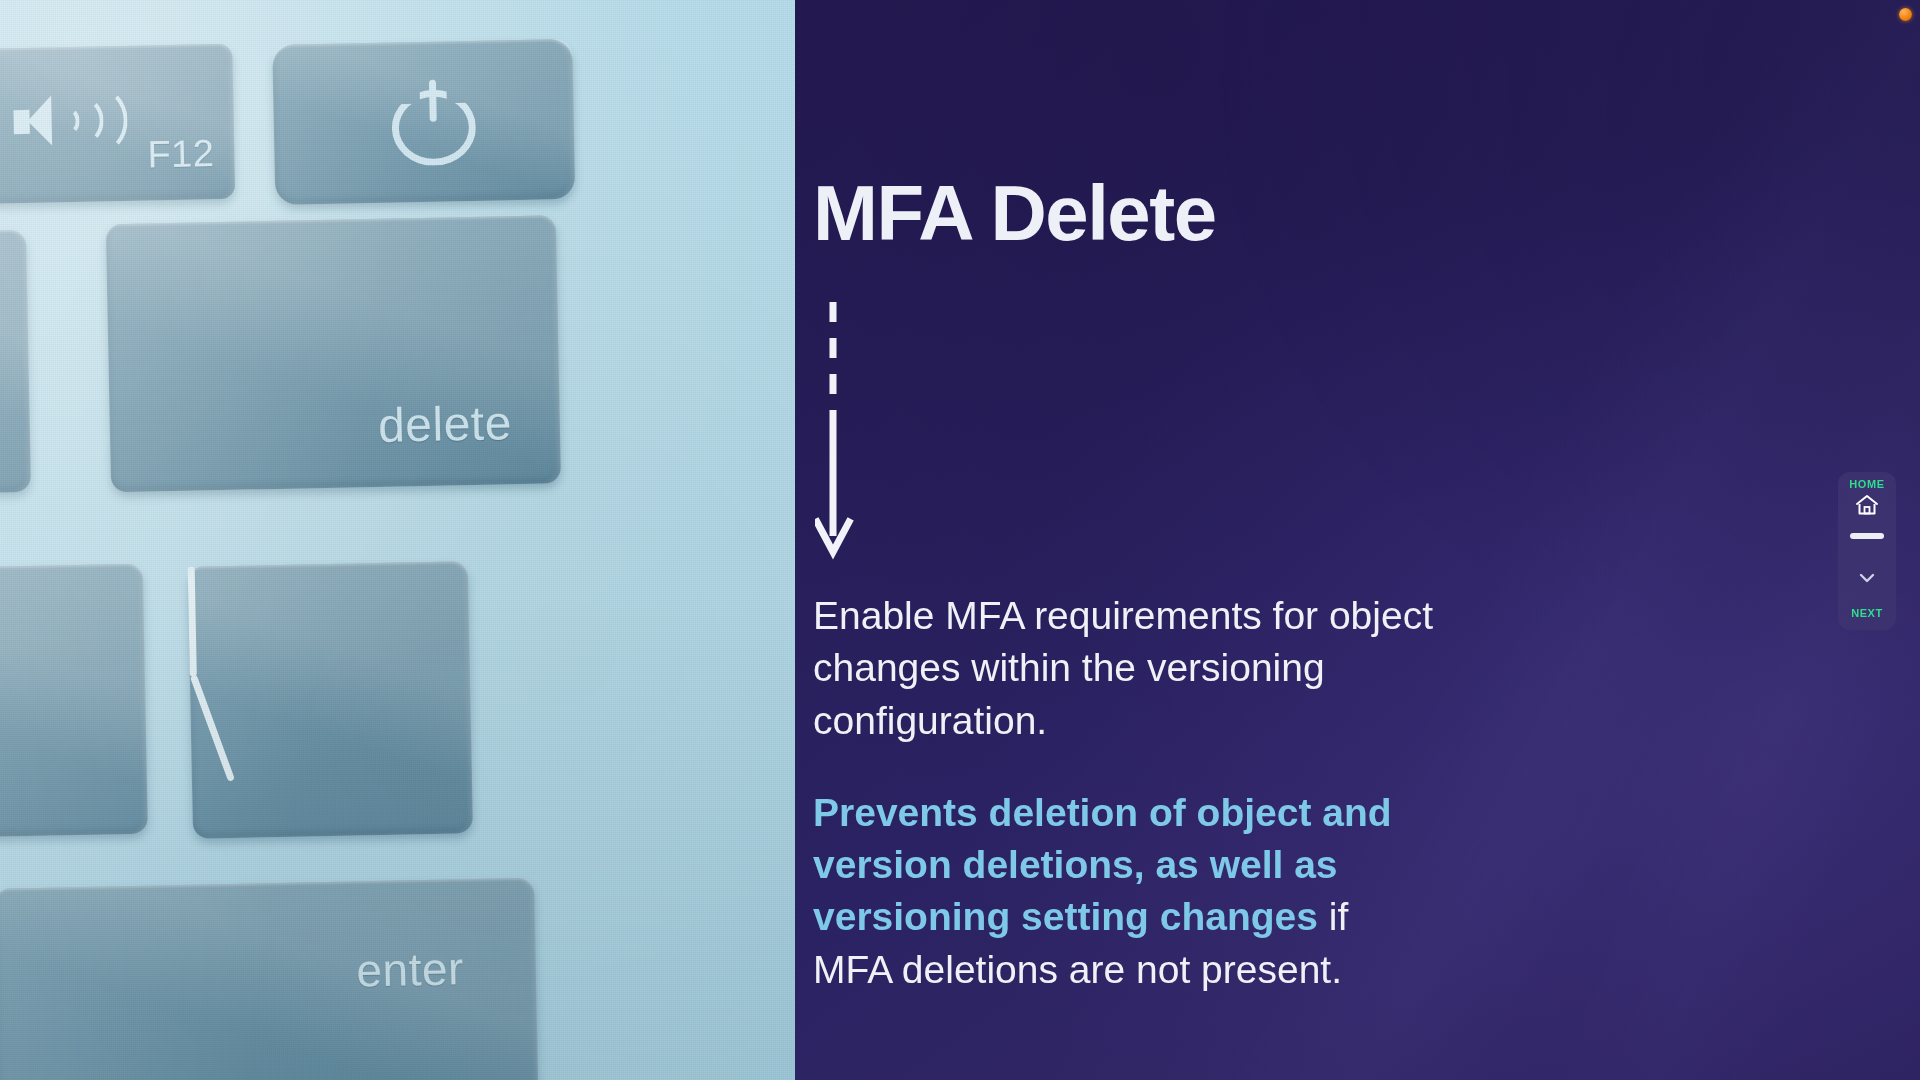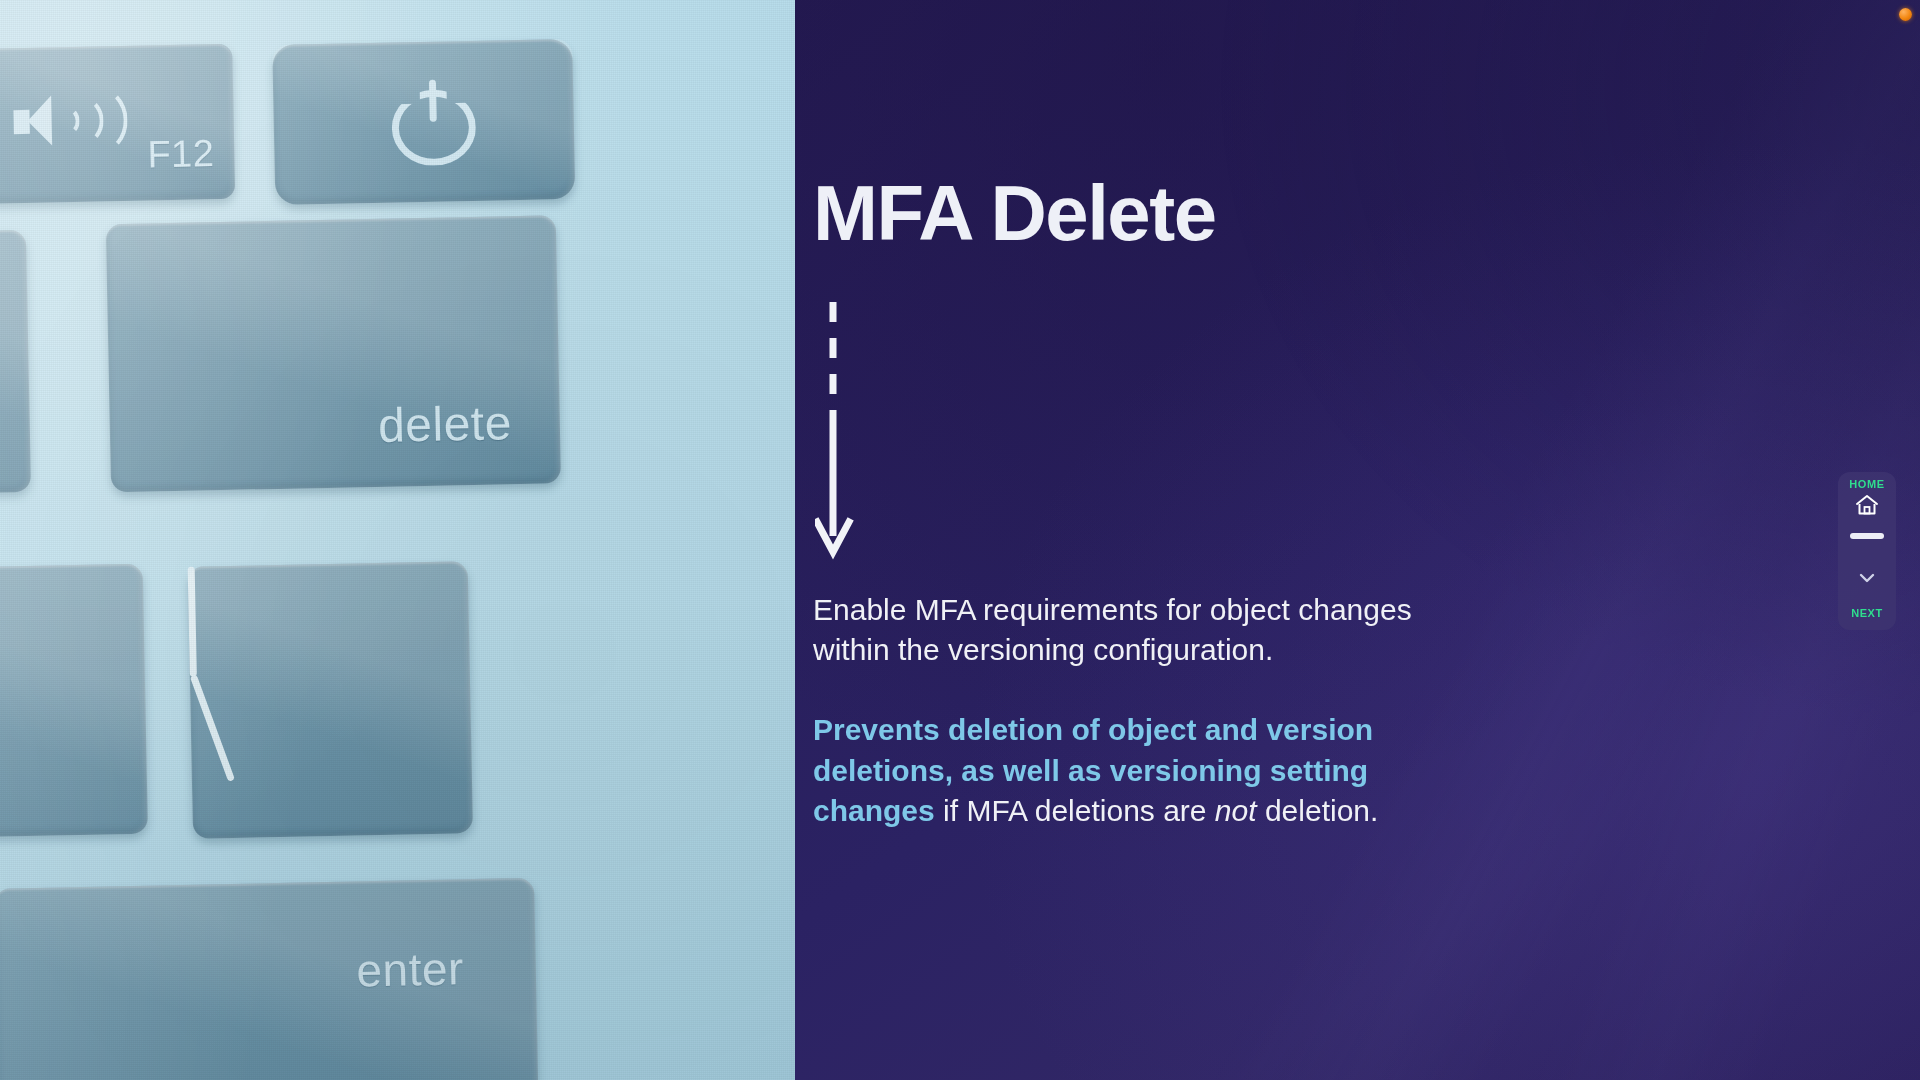--- a/index.html
+++ b/index.html
@@ -133,25 +133,25 @@
     position:absolute; left:18px; top:168px;
     font-size:78px; font-weight:700; color:#eef0f7;
     letter-spacing:-1.5px;
   }
 
   
   #arrow-wrap{ position:absolute; left:20px; top:300px; width:60px; height:270px;}
 
   #body-copy{
     position:absolute; left:18px; top:590px; width:620px;
-    font-size:30px; line-height:1.34; color:#f0f1f6; font-weight:400;
+    font-size:39px; line-height:1.34; color:#f0f1f6; font-weight:400;
   }
   #body-copy .para2{ margin-top:40px; }
   .hl{ color:#7ec8e8; font-weight:700; }
-  .ital{ font-style:italic; }
+  .ital{ }
 
   
   #nav-widget{
     position:absolute; left:1838px; top:472px; width:58px; height:158px;
     background:rgba(63,53,112,.80);
     border-radius:12px;
     display:flex; flex-direction:column; align-items:center;
     padding-top:6px;
     text-align:right;
   }
@@ -231,21 +231,21 @@
   <div id="arrow-wrap">
     <svg width="60" height="270" viewBox="0 0 60 270" aria-hidden="true">
       <line x1="18" y1="2" x2="18" y2="118" stroke="#f2f3f8" stroke-width="7" stroke-dasharray="20 16" stroke-linecap="butt"></line>
       <line x1="18" y1="118" x2="18" y2="236" stroke="#f2f3f8" stroke-width="7"></line>
       <path d="M 2 222 L 18 252 L 34 222" fill="none" stroke="#f2f3f8" stroke-width="7" stroke-linecap="square" stroke-linejoin="miter"></path>
     </svg>
   </div>
 
   <div id="body-copy">
     <p class="para1">Enable MFA requirements for object changes within the versioning configuration.</p>
-    <p class="para2"><span class="hl">Prevents deletion of object and version deletions, as well as versioning setting changes</span><span> if MFA deletions are </span><span class="ital">not</span><span> deletion.</span></p>
+    <p class="para2"><span class="hl">Prevents deletion of object and version deletions, as well as versioning setting changes</span><span> if MFA deletions are </span><span class="ital">not</span><span> present.</span></p>
   </div>
 </div>
 
 <div id="nav-widget">
   <div class="nav-label">HOME</div>
   <div id="nav-home-icon">
     <svg width="26" height="24" viewBox="0 0 26 24" aria-hidden="true">
       <path d="M3 11 L13 3 L23 11" fill="none" stroke="#ffffff" stroke-width="2" stroke-linecap="round" stroke-linejoin="round"></path>
       <path d="M5.5 11 L5.5 20.5 L20.5 20.5 L20.5 11" fill="none" stroke="#ffffff" stroke-width="2" stroke-linejoin="round"></path>
       <rect x="10.5" y="14" width="5" height="6.5" fill="none" stroke="#ffffff" stroke-width="1.8"></rect>

